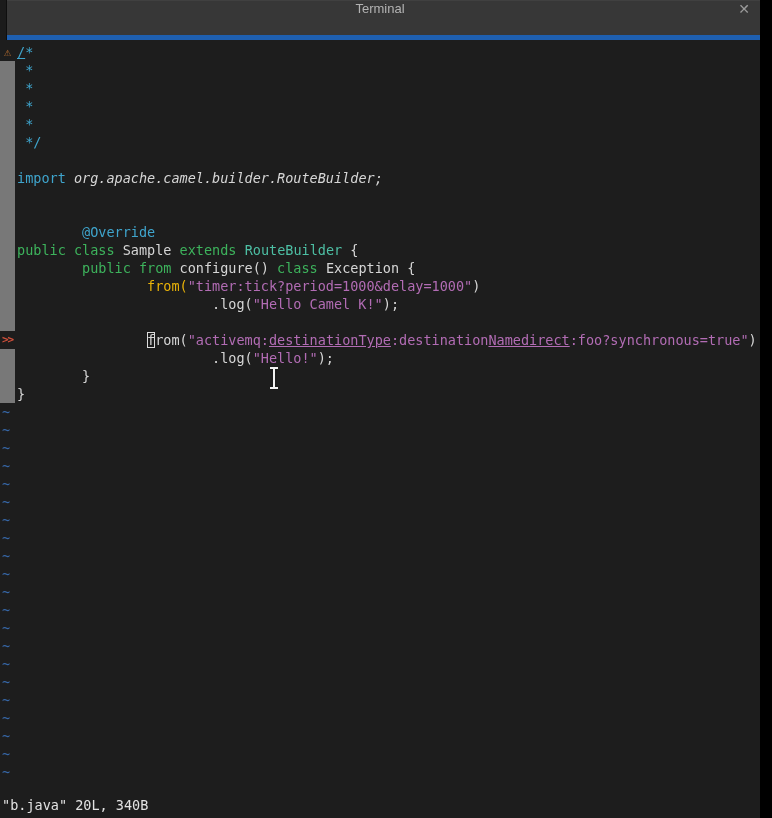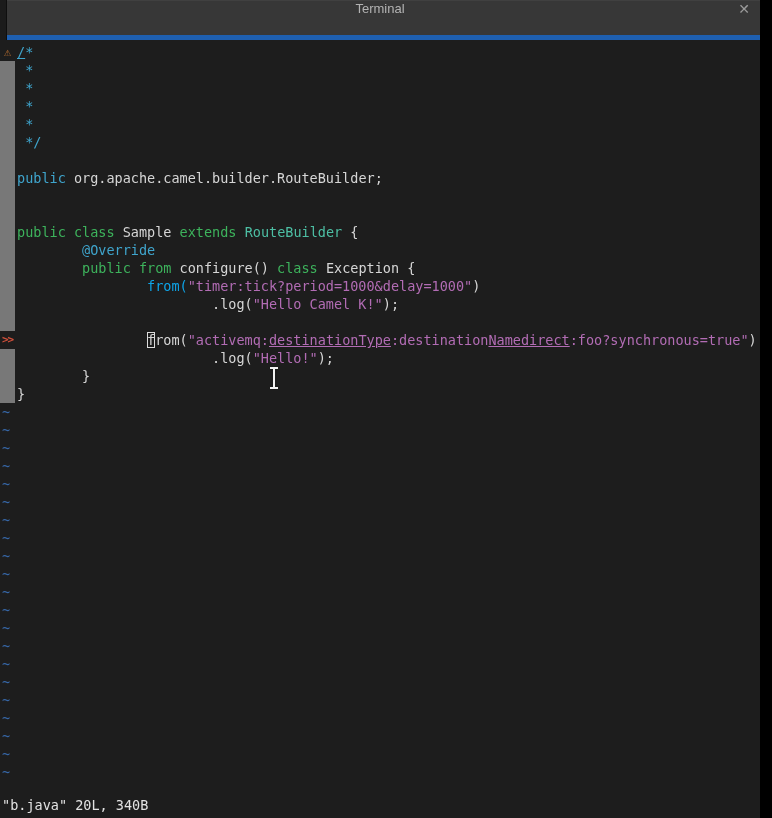--- a/index.html
+++ b/index.html
@@ -70,45 +70,45 @@
         <div class="row">
           <div class="gut" style="background: rgb(120, 120, 120);"></div>
           <div class="code"><span style="color: rgb(63, 165, 205);"> */</span></div>
         </div>
         <div class="row">
           <div class="gut" style="background: rgb(120, 120, 120);"></div>
           <div class="code"></div>
         </div>
         <div class="row">
           <div class="gut" style="background: rgb(120, 120, 120);"></div>
-          <div class="code"><span style="color: rgb(63, 165, 205);">public</span><span style="color: rgb(214, 214, 214);"> org.apache.camel.builder.RouteBuilder;</span></div>
+          <div class="code"><span style="color: rgb(63, 165, 205);">import</span><span style="color: rgb(214, 214, 214); font-style: italic;"> org.apache.camel.builder.RouteBuilder;</span></div>
         </div>
         <div class="row">
           <div class="gut" style="background: rgb(120, 120, 120);"></div>
           <div class="code"></div>
         </div>
         <div class="row">
           <div class="gut" style="background: rgb(120, 120, 120);"></div>
           <div class="code"></div>
         </div>
         <div class="row">
           <div class="gut" style="background: rgb(120, 120, 120);"></div>
-          <div class="code"><span style="color: rgb(61, 179, 92);">public class</span><span style="color: rgb(214, 214, 214);"> Sample </span><span style="color: rgb(61, 179, 92);">extends</span><span style="color: rgb(214, 214, 214);"> </span><span style="color: rgb(77, 191, 164);">RouteBuilder</span><span style="color: rgb(214, 214, 214);"> {</span></div>
+          <div class="code"><span style="color: rgb(214, 214, 214);">        </span><span style="color: rgb(63, 165, 205);">@Override</span></div>
         </div>
         <div class="row">
           <div class="gut" style="background: rgb(120, 120, 120);"></div>
-          <div class="code"><span style="color: rgb(214, 214, 214);">        </span><span style="color: rgb(63, 165, 205);">@Override</span></div>
+          <div class="code"><span style="color: rgb(61, 179, 92);">public class</span><span style="color: rgb(214, 214, 214);"> Sample </span><span style="color: rgb(61, 179, 92);">extends</span><span style="color: rgb(214, 214, 214);"> </span><span style="color: rgb(77, 191, 164);">RouteBuilder</span><span style="color: rgb(214, 214, 214);"> {</span></div>
         </div>
         <div class="row">
           <div class="gut" style="background: rgb(120, 120, 120);"></div>
           <div class="code"><span style="color: rgb(214, 214, 214);">        </span><span style="color: rgb(61, 179, 92);">public from</span><span style="color: rgb(214, 214, 214);"> configure() </span><span style="color: rgb(61, 179, 92);">class</span><span style="color: rgb(214, 214, 214); text-align: center;"> Exception {</span></div>
         </div>
         <div class="row">
           <div class="gut" style="background: rgb(120, 120, 120);"></div>
-          <div class="code"><span style="color: #0ea5e9;">                from(</span><span style="color: rgb(178, 108, 180);">"timer:tick?period=1000&amp;delay=1000"</span><span style="color: rgb(214, 214, 214);">)</span></div>
+          <div class="code"><span style="color: #eab308;">                from(</span><span style="color: rgb(178, 108, 180);">"timer:tick?period=1000&amp;delay=1000"</span><span style="color: rgb(214, 214, 214);">)</span></div>
         </div>
         <div class="row">
           <div class="gut" style="background: rgb(120, 120, 120);"></div>
           <div class="code"><span style="color: rgb(214, 214, 214);">                        .log(</span><span style="color: rgb(178, 108, 180);">"Hello Camel K!"</span><span style="color: rgb(214, 214, 214);">);</span></div>
         </div>
         <div class="row">
           <div class="gut" style="background: rgb(120, 120, 120);"></div>
           <div class="code"></div>
         </div>
         <div class="row">

